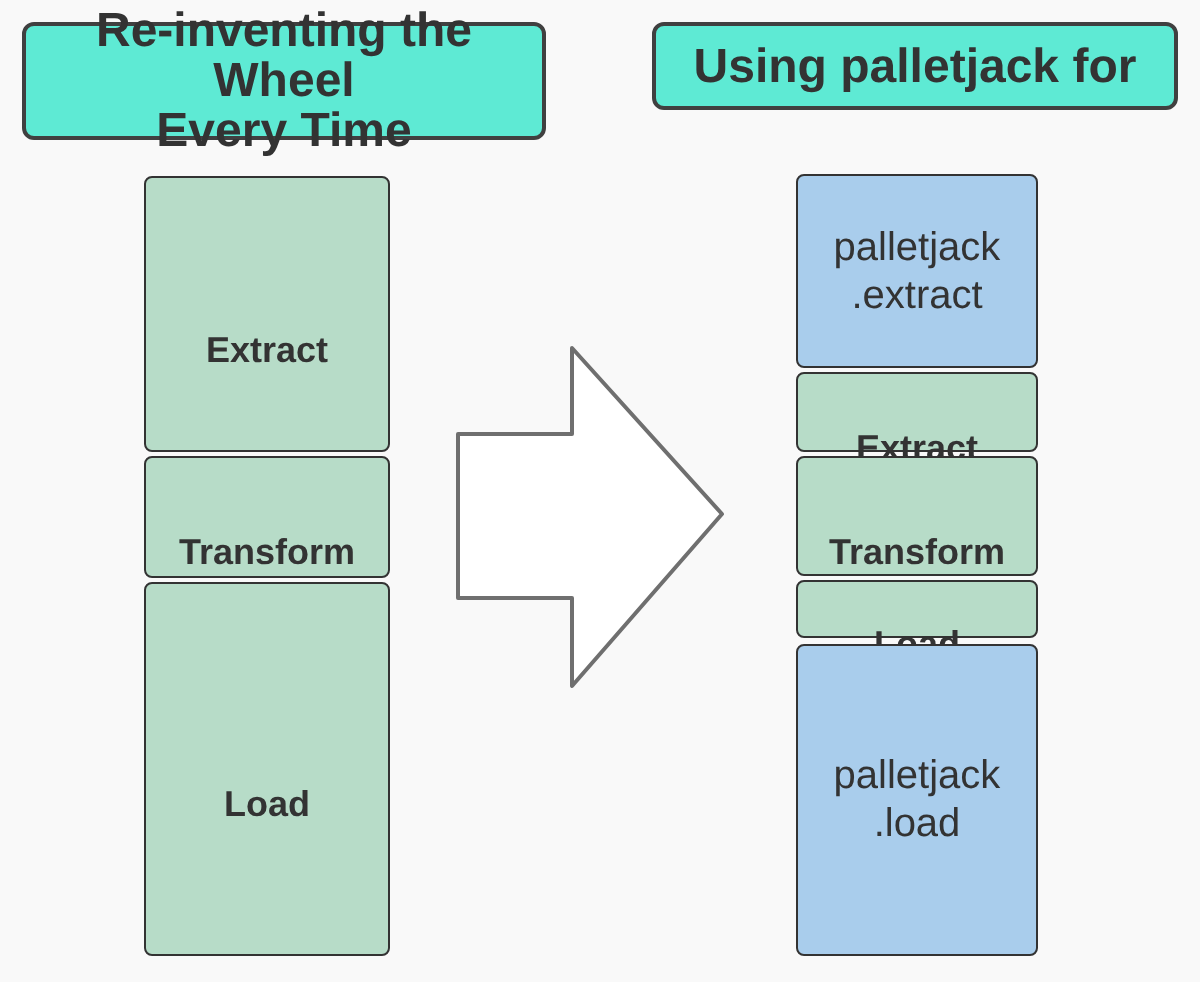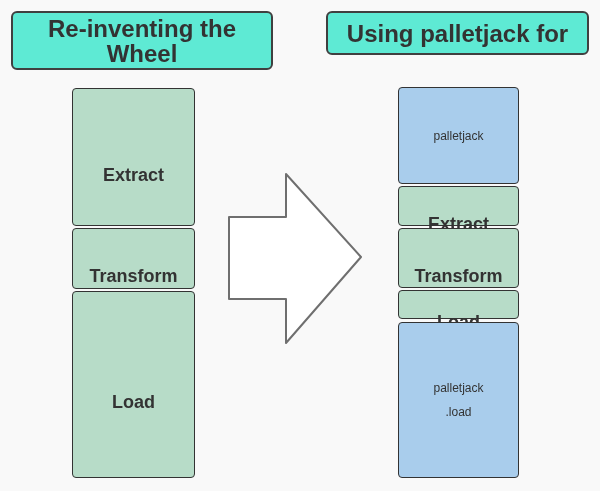--- a/index.html
+++ b/index.html
@@ -36,30 +36,31 @@
     border:1.5px solid var(--box-border);
     border-radius:4px;
     display:flex;flex-direction:column;
     align-items:center;justify-content:center;
     text-align:center;
     box-sizing:border-box;
   }
   .box.green{background:var(--green);}
   .box.blue{background:var(--blue);}
   .box .bold-label{font-weight:bold;font-size:18px;margin-top:36px;}
-  .box .code-line{font-weight:400;font-size:12px;line-height:24px;}
+  .box .code-line{font-weight:400;font-size:20px;line-height:24px;}
   .arrow-svg{position:absolute;left:0;top:0;}
 </style>
 </head>
 <body>
 
 <div class="canvas">
 
   <div class="title-box" style="left:11px;top:11px;width:262px;height:59px">
     <span>Re-inventing the Wheel</span>
+    <span>Every Time</span>
   </div>
 
   <div class="title-box" style="left:326px;top:11px;width:263px;height:44px">
     <span>Using palletjack for</span>
   </div>
 
   <div class="box green" style="left:72px;top:88px;width:123px;height:138px">
     <span class="bold-label">Extract</span>
   </div>
   <div class="box green" style="left:72px;top:228px;width:123px;height:61px">
@@ -68,20 +69,21 @@
   <div class="box green" style="left:72px;top:291px;width:123px;height:187px">
     <span class="bold-label">Load</span>
   </div>
 
   <svg class="arrow-svg" width="600" height="491" viewBox="0 0 600 491" aria-hidden="true">
     <path d="M229 217 H286 V174 L361 257 L286 343 V299 H229 Z" fill="var(--arrow-fill)" stroke="var(--arrow-stroke)" stroke-width="2" stroke-linejoin="round"></path>
   </svg>
 
   <div class="box blue" style="left:398px;top:87px;width:121px;height:97px">
     <span class="code-line">palletjack</span>
+    <span class="code-line">.extract</span>
   </div>
   <div class="box green" style="left:398px;top:186px;width:121px;height:40px">
     <span class="bold-label">Extract</span>
   </div>
   <div class="box green" style="left:398px;top:228px;width:121px;height:60px">
     <span class="bold-label">Transform</span>
   </div>
   <div class="box green" style="left:398px;top:290px;width:121px;height:29px">
     <span class="bold-label">Load</span>
   </div>

